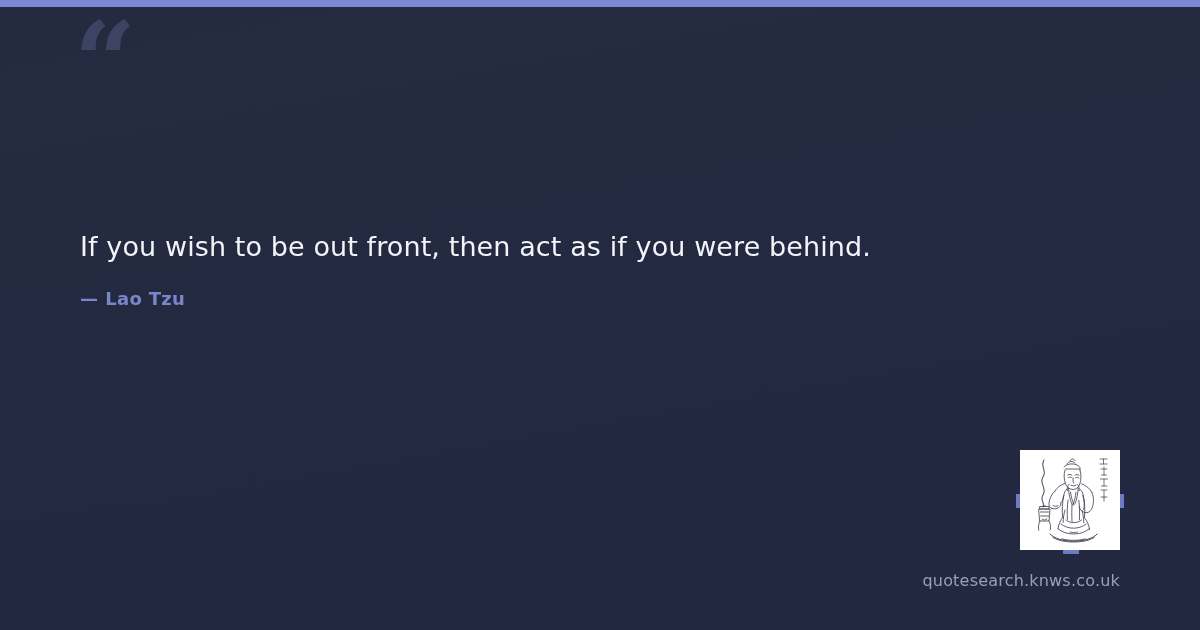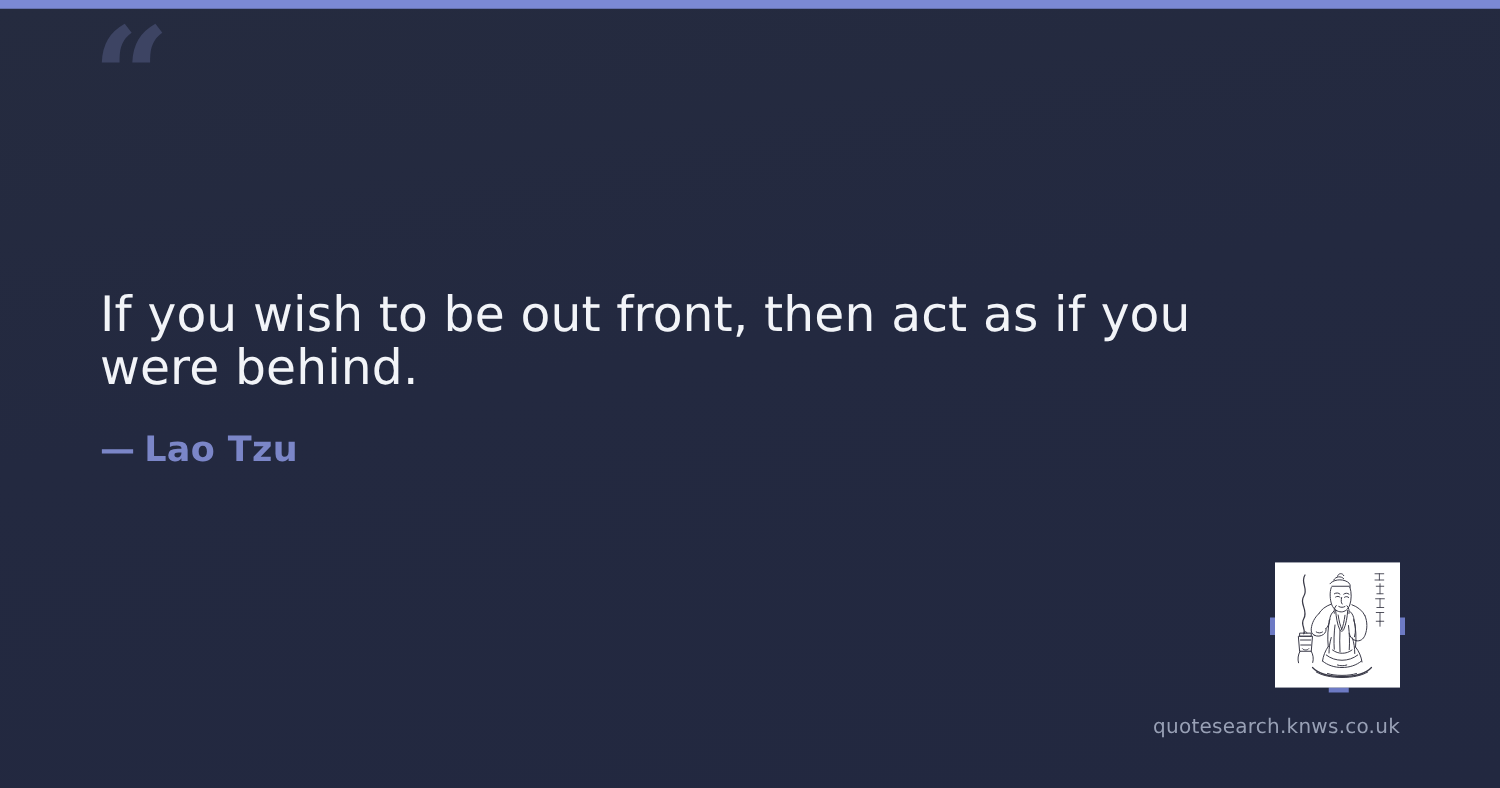--- a/index.html
+++ b/index.html
@@ -47,30 +47,30 @@
 
   
   .quote-block {
     position: absolute;
     left: 80px;
     top: 232px;
     width: 880px;
   }
   .quote-text {
     margin: 0;
-    font-size: 39px;
+    font-size: 27px;
     line-height: 1.08;
     font-weight: 400;
     color: #f2f4f8;
     letter-spacing: 0.1px;
   }
   .attribution {
     margin: 0;
     padding-top: 27px;
-    font-size: 28px;
+    font-size: 18px;
     font-weight: 700;
     color: #7b86c8;
     letter-spacing: 0.3px;
   }
   .attr-dash {
     display: inline-block;
     padding-right: 7px;
   }
 
   

